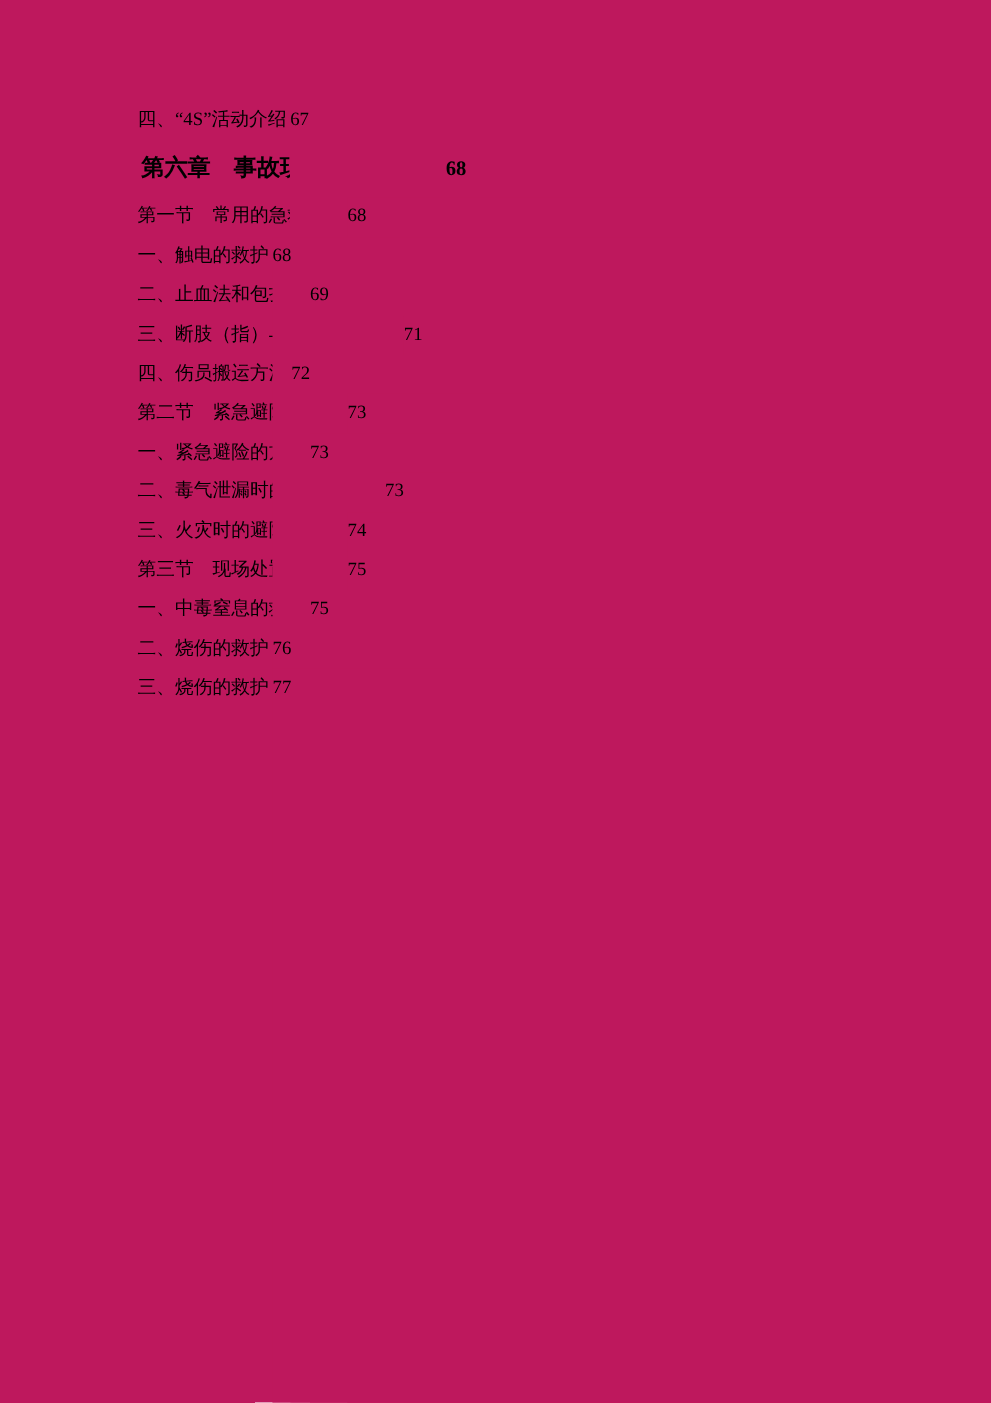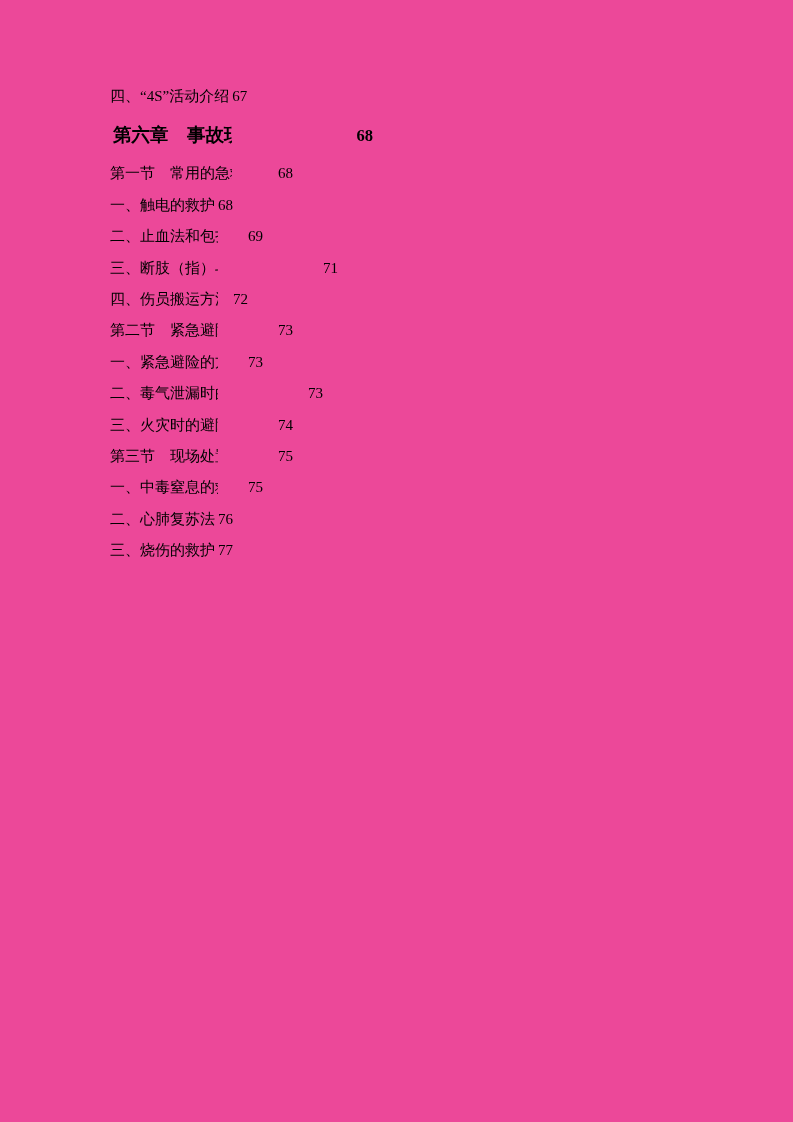--- a/index.html
+++ b/index.html
@@ -4,21 +4,21 @@
 <style>
   html, body {
     margin: 0;
     padding: 0;
     background: #ffffff;
   }
   .page {
     position: relative;
     width: 793px;
     height: 1122px;
-    background: #ec4899;
+    background: #be185d;
     overflow: hidden;
     font-family: "Liberation Serif", "DejaVu Serif", serif;
     color: #000000;
   }
   .toc {
     position: absolute;
     left: 110px;
     right: 84px;
     top: 81px;
   }
@@ -127,21 +127,21 @@
     <span class="label">第三节　现场处置与救护</span>
     <span class="leader">--------------------------------------------------------------------------------------------------------------------------------------------------------------------------------------------------------</span>
     <span class="page">75</span>
   </div>
       <div class="row">
     <span class="label">一、中毒窒息的救护</span>
     <span class="leader">--------------------------------------------------------------------------------------------------------------------------------------------------------------------------------------------------------</span>
     <span class="page">75</span>
   </div>
       <div class="row">
-    <span class="label">二、心肺复苏法</span>
+    <span class="label">二、烧伤的救护</span>
     <span class="leader">--------------------------------------------------------------------------------------------------------------------------------------------------------------------------------------------------------</span>
     <span class="page">76</span>
   </div>
       <div class="row">
     <span class="label">三、烧伤的救护</span>
     <span class="leader">--------------------------------------------------------------------------------------------------------------------------------------------------------------------------------------------------------</span>
     <span class="page">77</span>
   </div>
     </div>
 </div>

